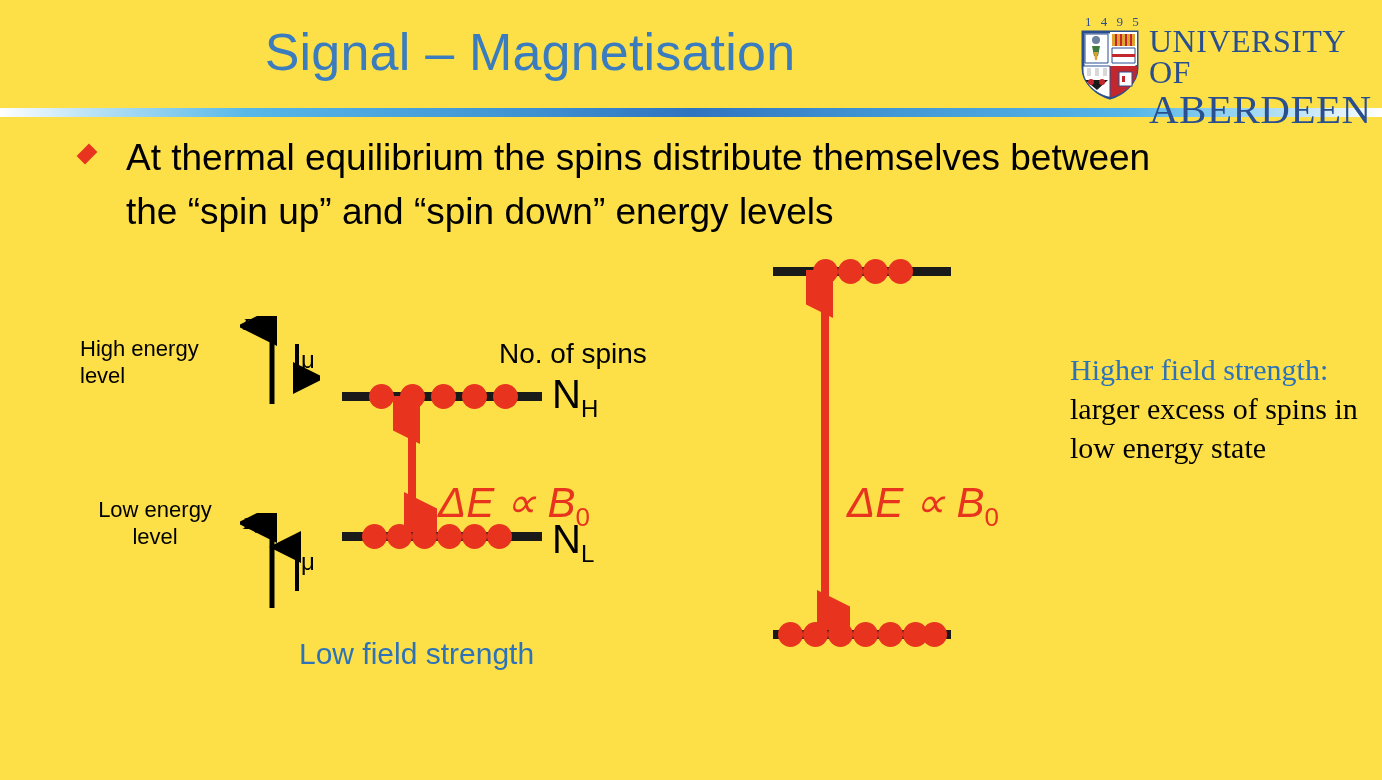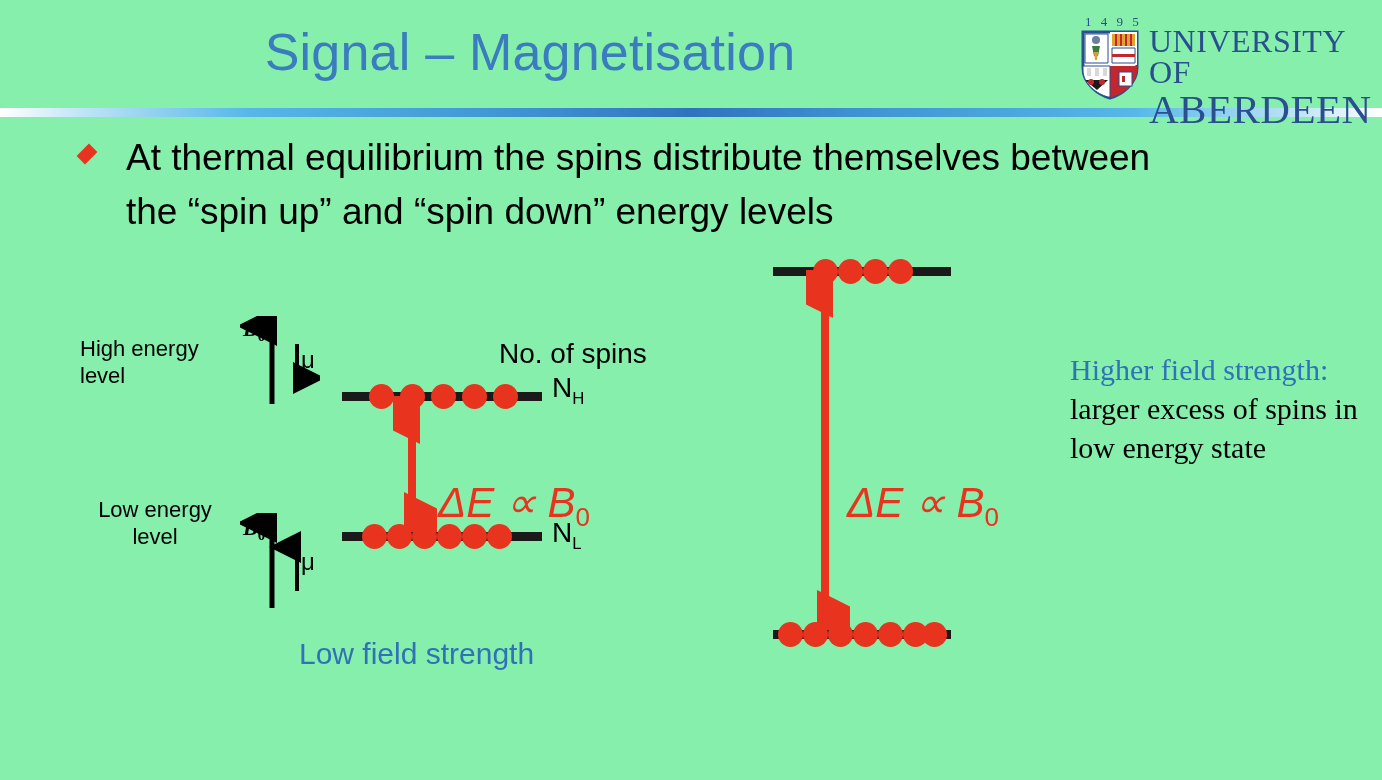--- a/index.html
+++ b/index.html
@@ -4,21 +4,21 @@
 <style>
   html, body {
     margin: 0;
     padding: 0;
     background: #ffffff;
   }
   #slide {
     position: relative;
     width: 1382px;
     height: 780px;
-    background: #86efac;
+    background: #fde047;
     overflow: hidden;
     font-family: "Liberation Sans", sans-serif;
   }
 
   
   #slide-title {
     position: absolute;
     left: 0;
     top: 22px;
     width: 1060px;
@@ -129,21 +129,21 @@
     line-height: 1.22;
   }
   .small-caption {
     position: absolute;
     font-size: 28px;
     color: #000;
     font-family: Liberation Sans, sans-serif;
   }
   .n-label {
     position: absolute;
-    font-size: 28px;
+    font-size: 40px;
     color: #000;
     font-family: "Liberation Sans", sans-serif;
   }
   .n-label sub { font-size: 0.6em; }
   .delta-e {
     position: absolute;
     font-size: 42px;
     color: #E8341F;
     font-style: italic;
     font-family: "Liberation Sans", sans-serif;
@@ -154,21 +154,21 @@
   .blue-caption {
     position: absolute;
     font-size: 30px;
     color: #2E72B8;
     font-family: "Liberation Sans", sans-serif;
   }
 
   
   .bzero-label {
     position: absolute;
-    font-size: 22px;
+    font-size: 16px;
     font-style: italic;
     color: #000;
     font-family: "Liberation Serif", serif;
     font-weight: bold;
   }
   .bzero-label sub { font-size: 0.68em; font-style: normal; }
   .mu-label {
     position: absolute;
     font-size: 24px;
     color: #000;

